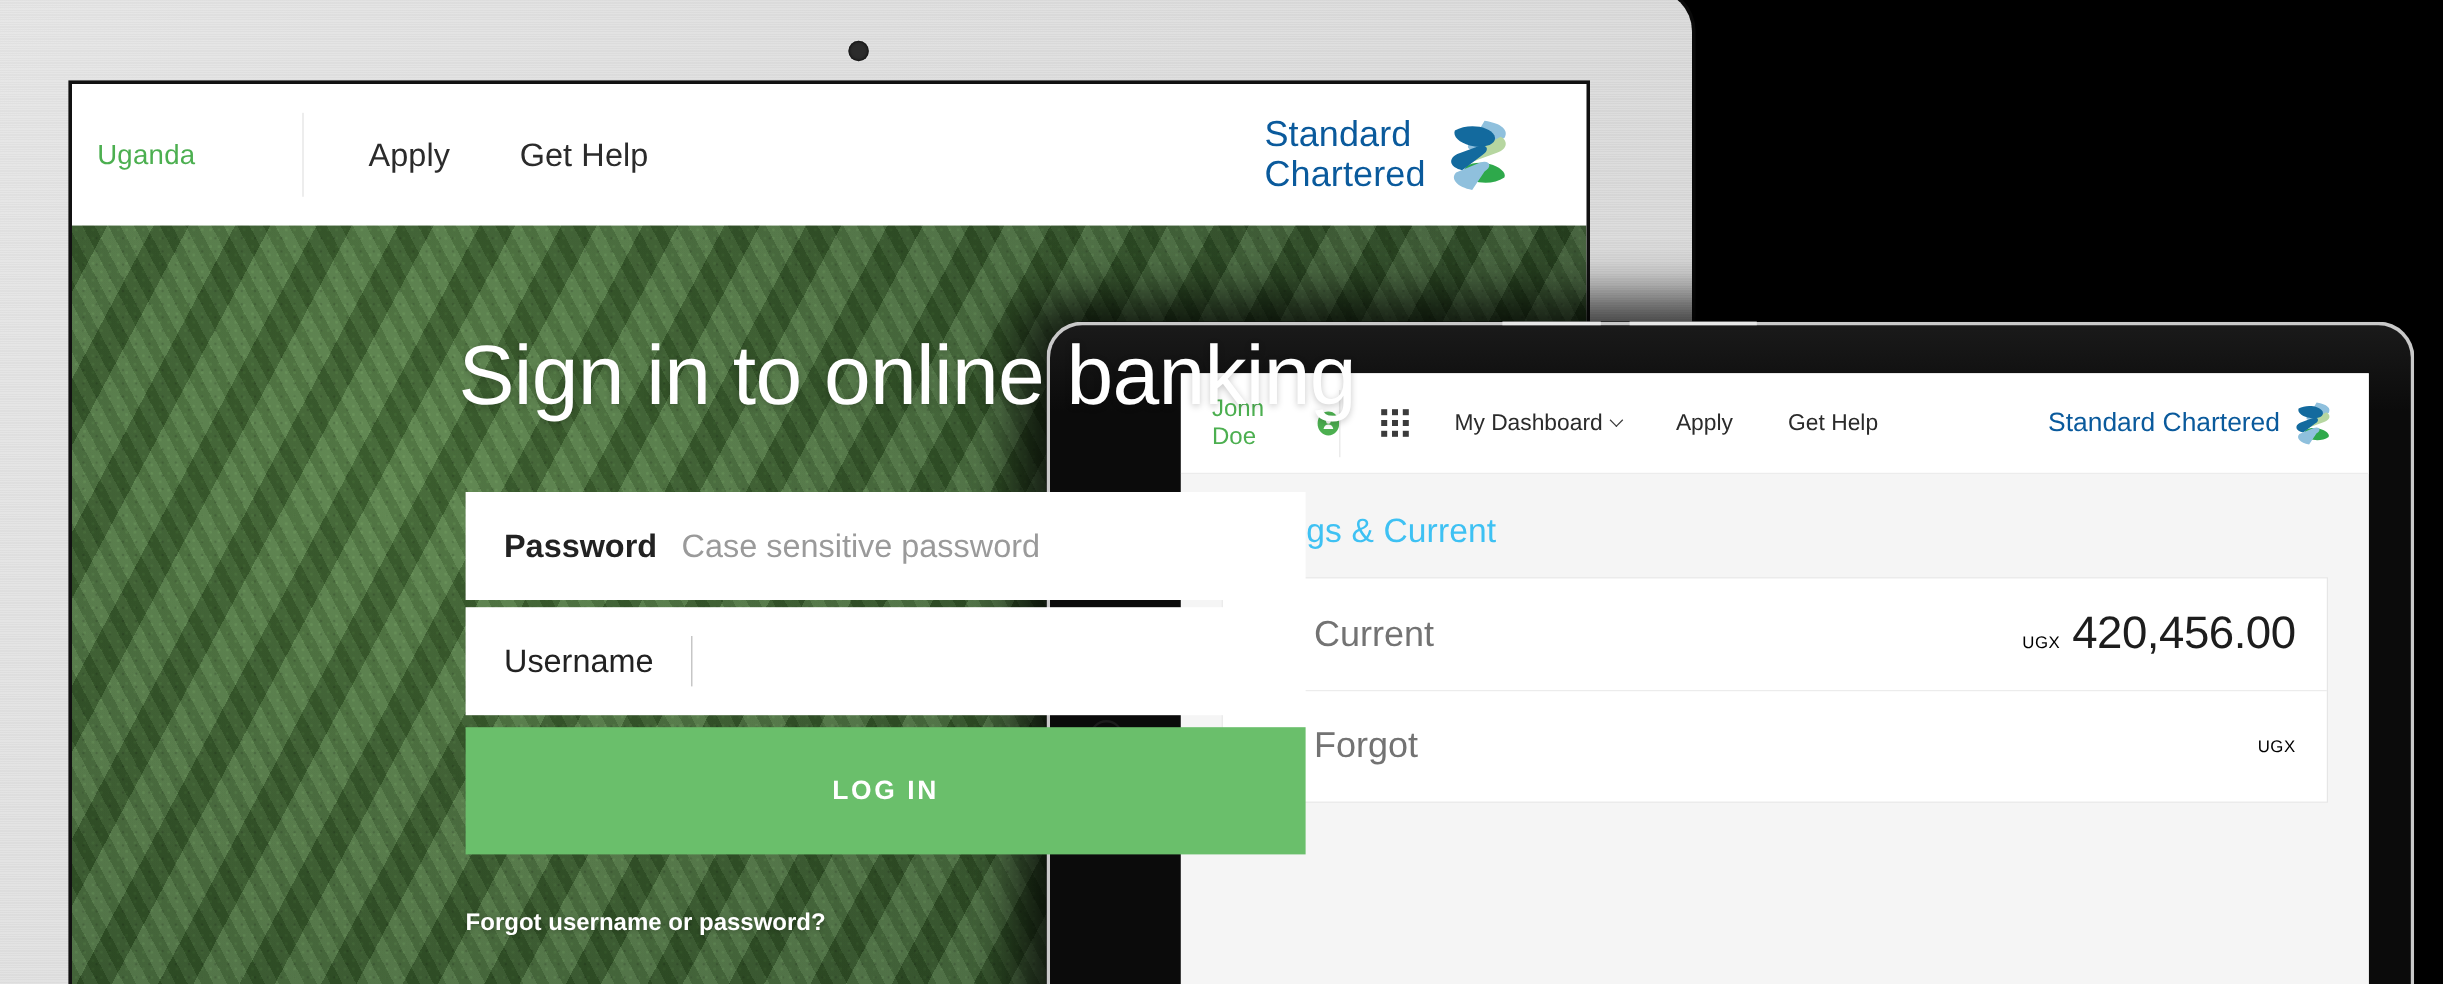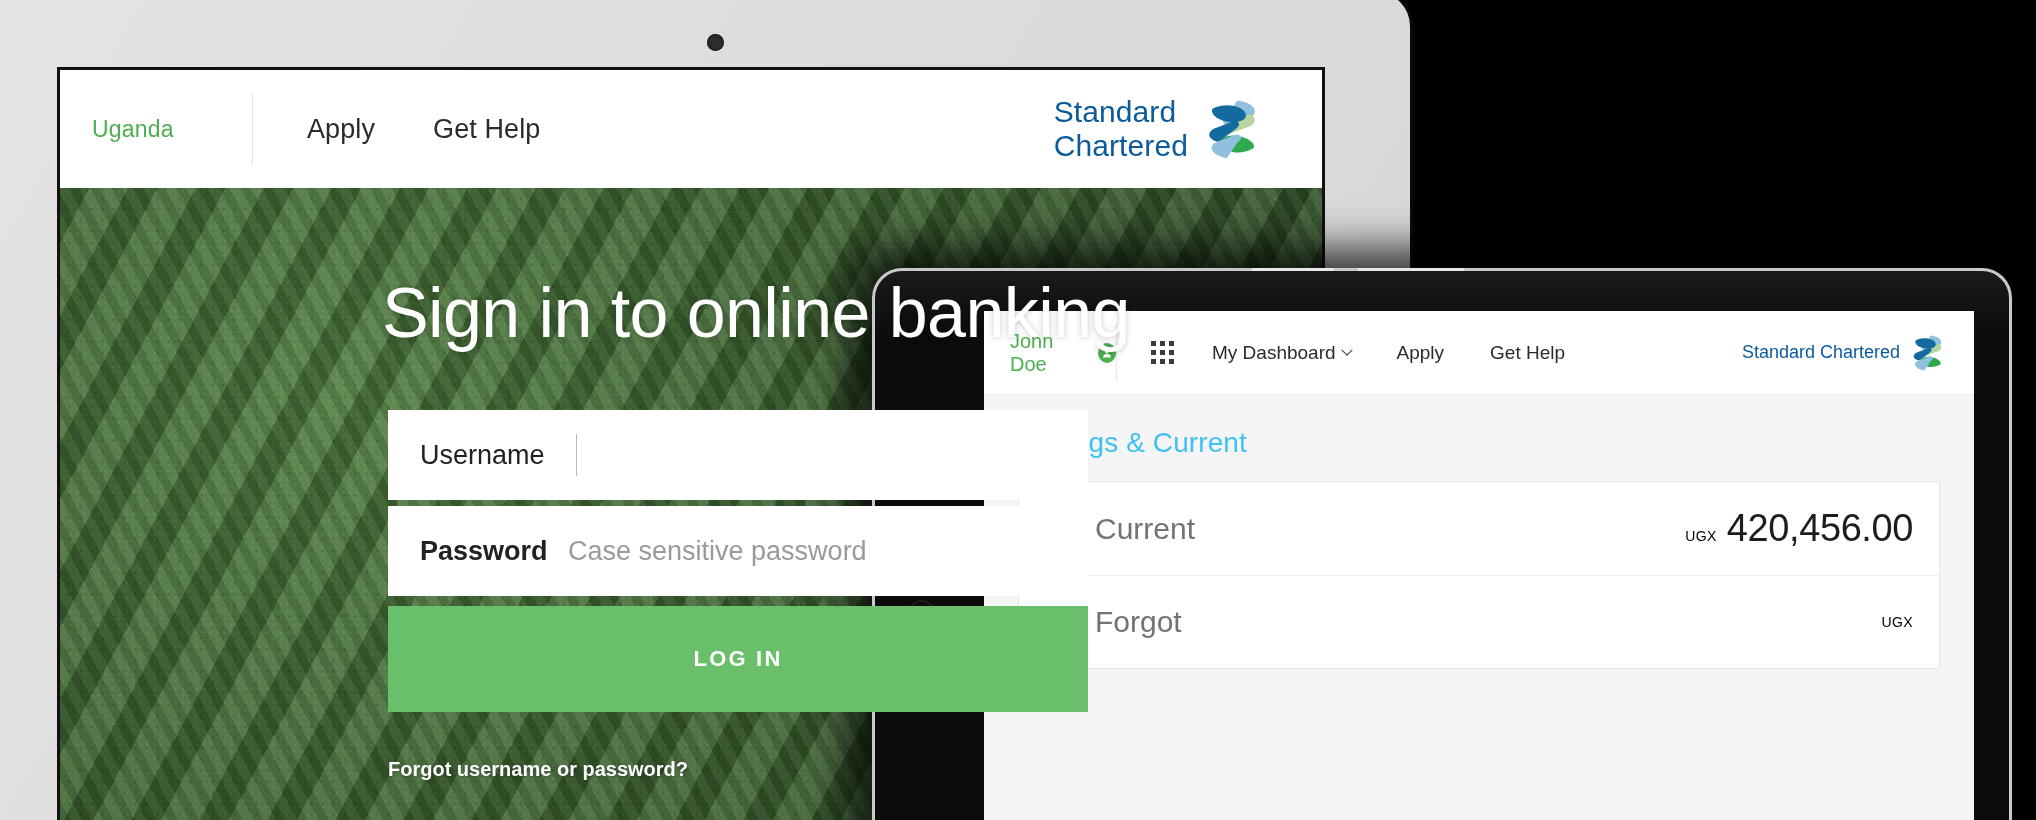--- a/index.html
+++ b/index.html
@@ -42,21 +42,21 @@
     box-shadow: 0 0 0 3px #111;
   }
 
   
   .lp-nav {
     height: 118px; background: #fff;
     display: flex; align-items: center;
     position: relative;
   }
   .lp-country {
-    width: 192px; padding-left: 32px;
+    width: 192px; padding-left: 21px;
     color: #4caf50; font-size: 23px; letter-spacing: .2px;
   }
   .lp-divider { width: 1px; height: 70px; background: #e2e2e2; }
   .lp-links { display: flex; align-items: center; gap: 58px; padding-left: 54px; }
   .lp-link { font-size: 27px; color: #2b2b2b; letter-spacing: .1px; }
   .lp-logo { position: absolute; right: 56px; top: 50%; transform: translateY(-50%);
              display: flex; align-items: center; gap: 12px; }
   .sc-wordmark { line-height: 1.12; color: #0a5a9c; font-size: 30px; letter-spacing: .1px; text-align: left; }
   .sc-wordmark .l2 { display: block; }
 
@@ -154,21 +154,21 @@
   }
   .tb-divider { width: 1px; height: 56px; background: #e6e6e6; }
   .grid-icon { display: grid; grid-template-columns: repeat(3, 5px); gap: 4px; }
   .grid-icon i { width: 5px; height: 5px; background: #3b3b3b; display: block; }
   .tb-links { display: flex; align-items: flex-end; gap: 46px; margin-left: 38px; }
   .tb-link { font-size: 19px; color: #2b2b2b; display: flex; align-items: center; gap: 7px; }
   .chev { width: 8px; height: 8px; border-right: 1.6px solid #3a3a3a; border-bottom: 1.6px solid #3a3a3a;
           transform: rotate(45deg) translate(-2px,-2px); }
   .tb-logo { position: absolute; right: 26px; top: 50%; transform: translateY(-50%);
              display: flex; align-items: center; gap: 8px; }
-  .tb-wordmark { line-height: 1.12; color: #0a5a9c; font-size: 18px; text-align: right; }
+  .tb-wordmark { line-height: 1.12; color: #0a5a9c; font-size: 22px; text-align: right; }
 
   
   .dash { padding: 32px 34px 0 34px; background: #f5f5f5; height: 473px; }
   .sec-title { color: #3ec1f3; font-size: 28px; font-weight: 400; letter-spacing: .1px; }
   .acct-card {
     margin-top: 22px; background: #fff; border: 1px solid #e6e6e6;
   }
   .acct-row {
     height: 93px; display: flex; align-items: center; padding: 0 26px;
   }
@@ -214,26 +214,26 @@
             <path d="M26 60 C14 58 8 51 13 46 L32 38 C40 35 43 41 36 45 Z" fill="#8fc0dd"></path>
           </svg>
         </div>
       </div>
 
       <div class="lp-hero">
         <div class="hero-title">Sign in to online banking</div>
 
         <div class="login-card">
           <div class="field">
+            <span class="field-label bold">Password</span>
+            <span class="field-placeholder">Case sensitive password</span>
+          </div>
+          <div class="field">
             <span class="field-label">Username</span>
             <span class="caret"></span>
-          </div>
-          <div class="field">
-            <span class="field-label bold">Password</span>
-            <span class="field-placeholder">Case sensitive password</span>
           </div>
           <div class="login-btn">
             <span>LOG IN</span>
           </div>
           <div class="forgot">
             <span>Forgot username or password?</span>
           </div>
         </div>
 
         <svg class="hero-watermark" width="58" height="58" viewBox="0 0 64 64">

